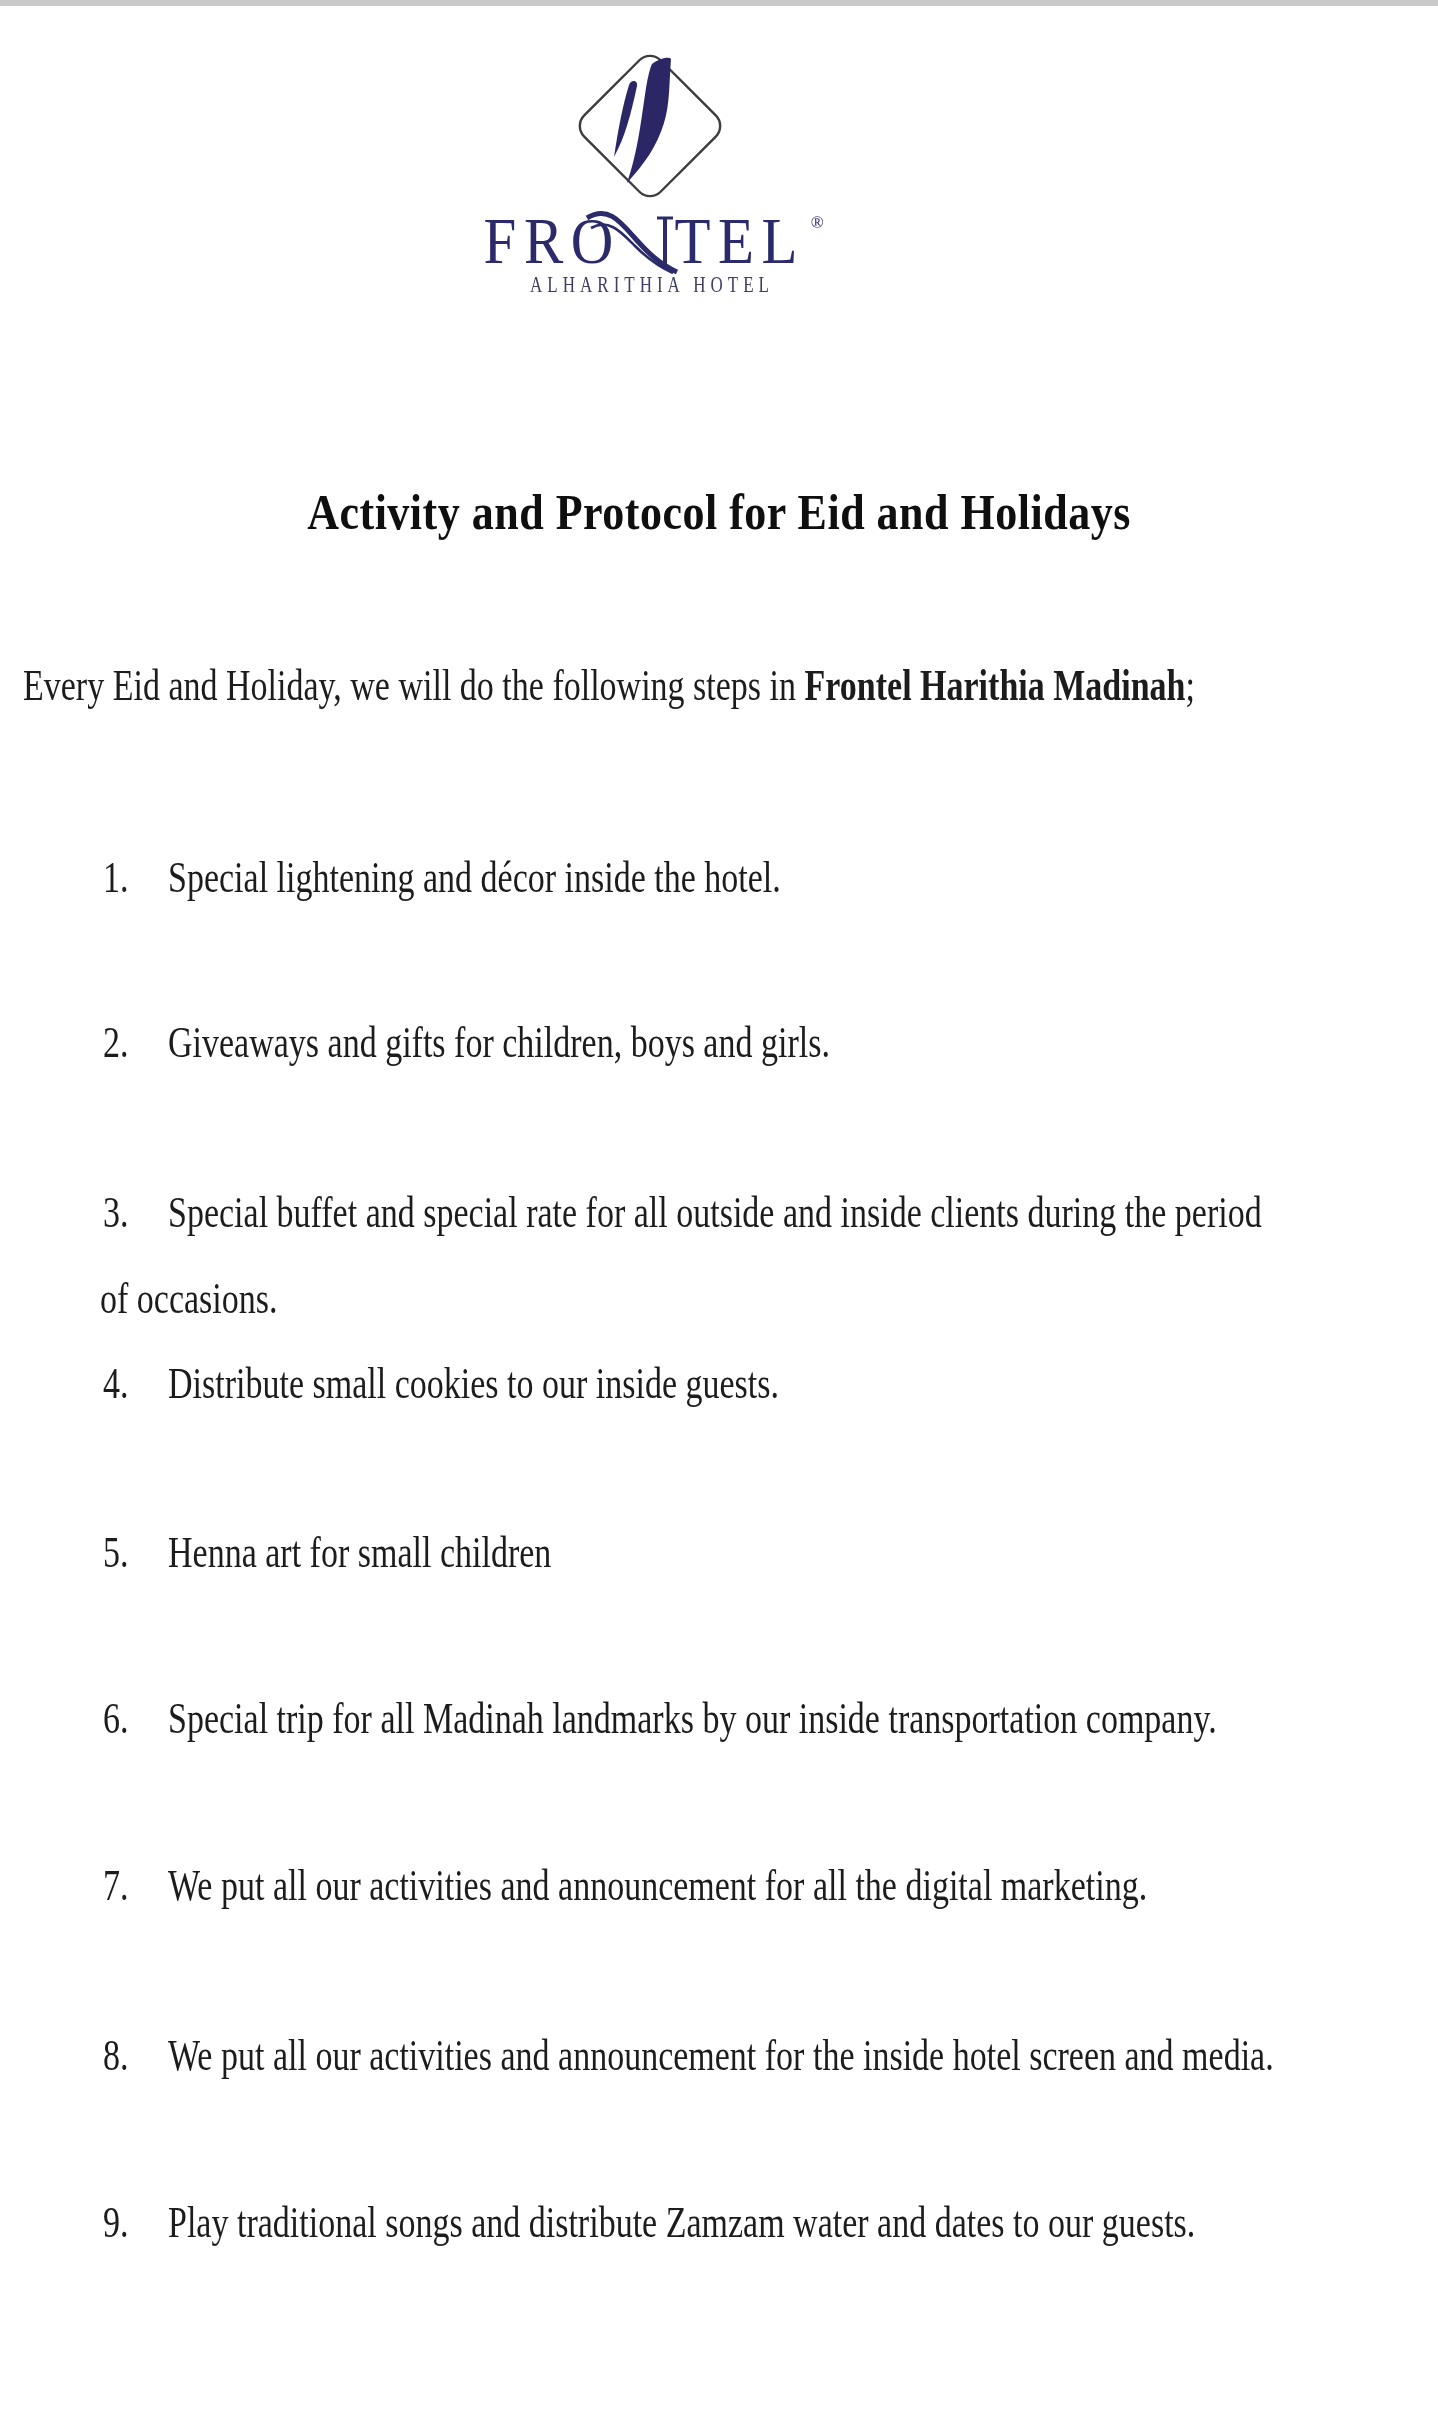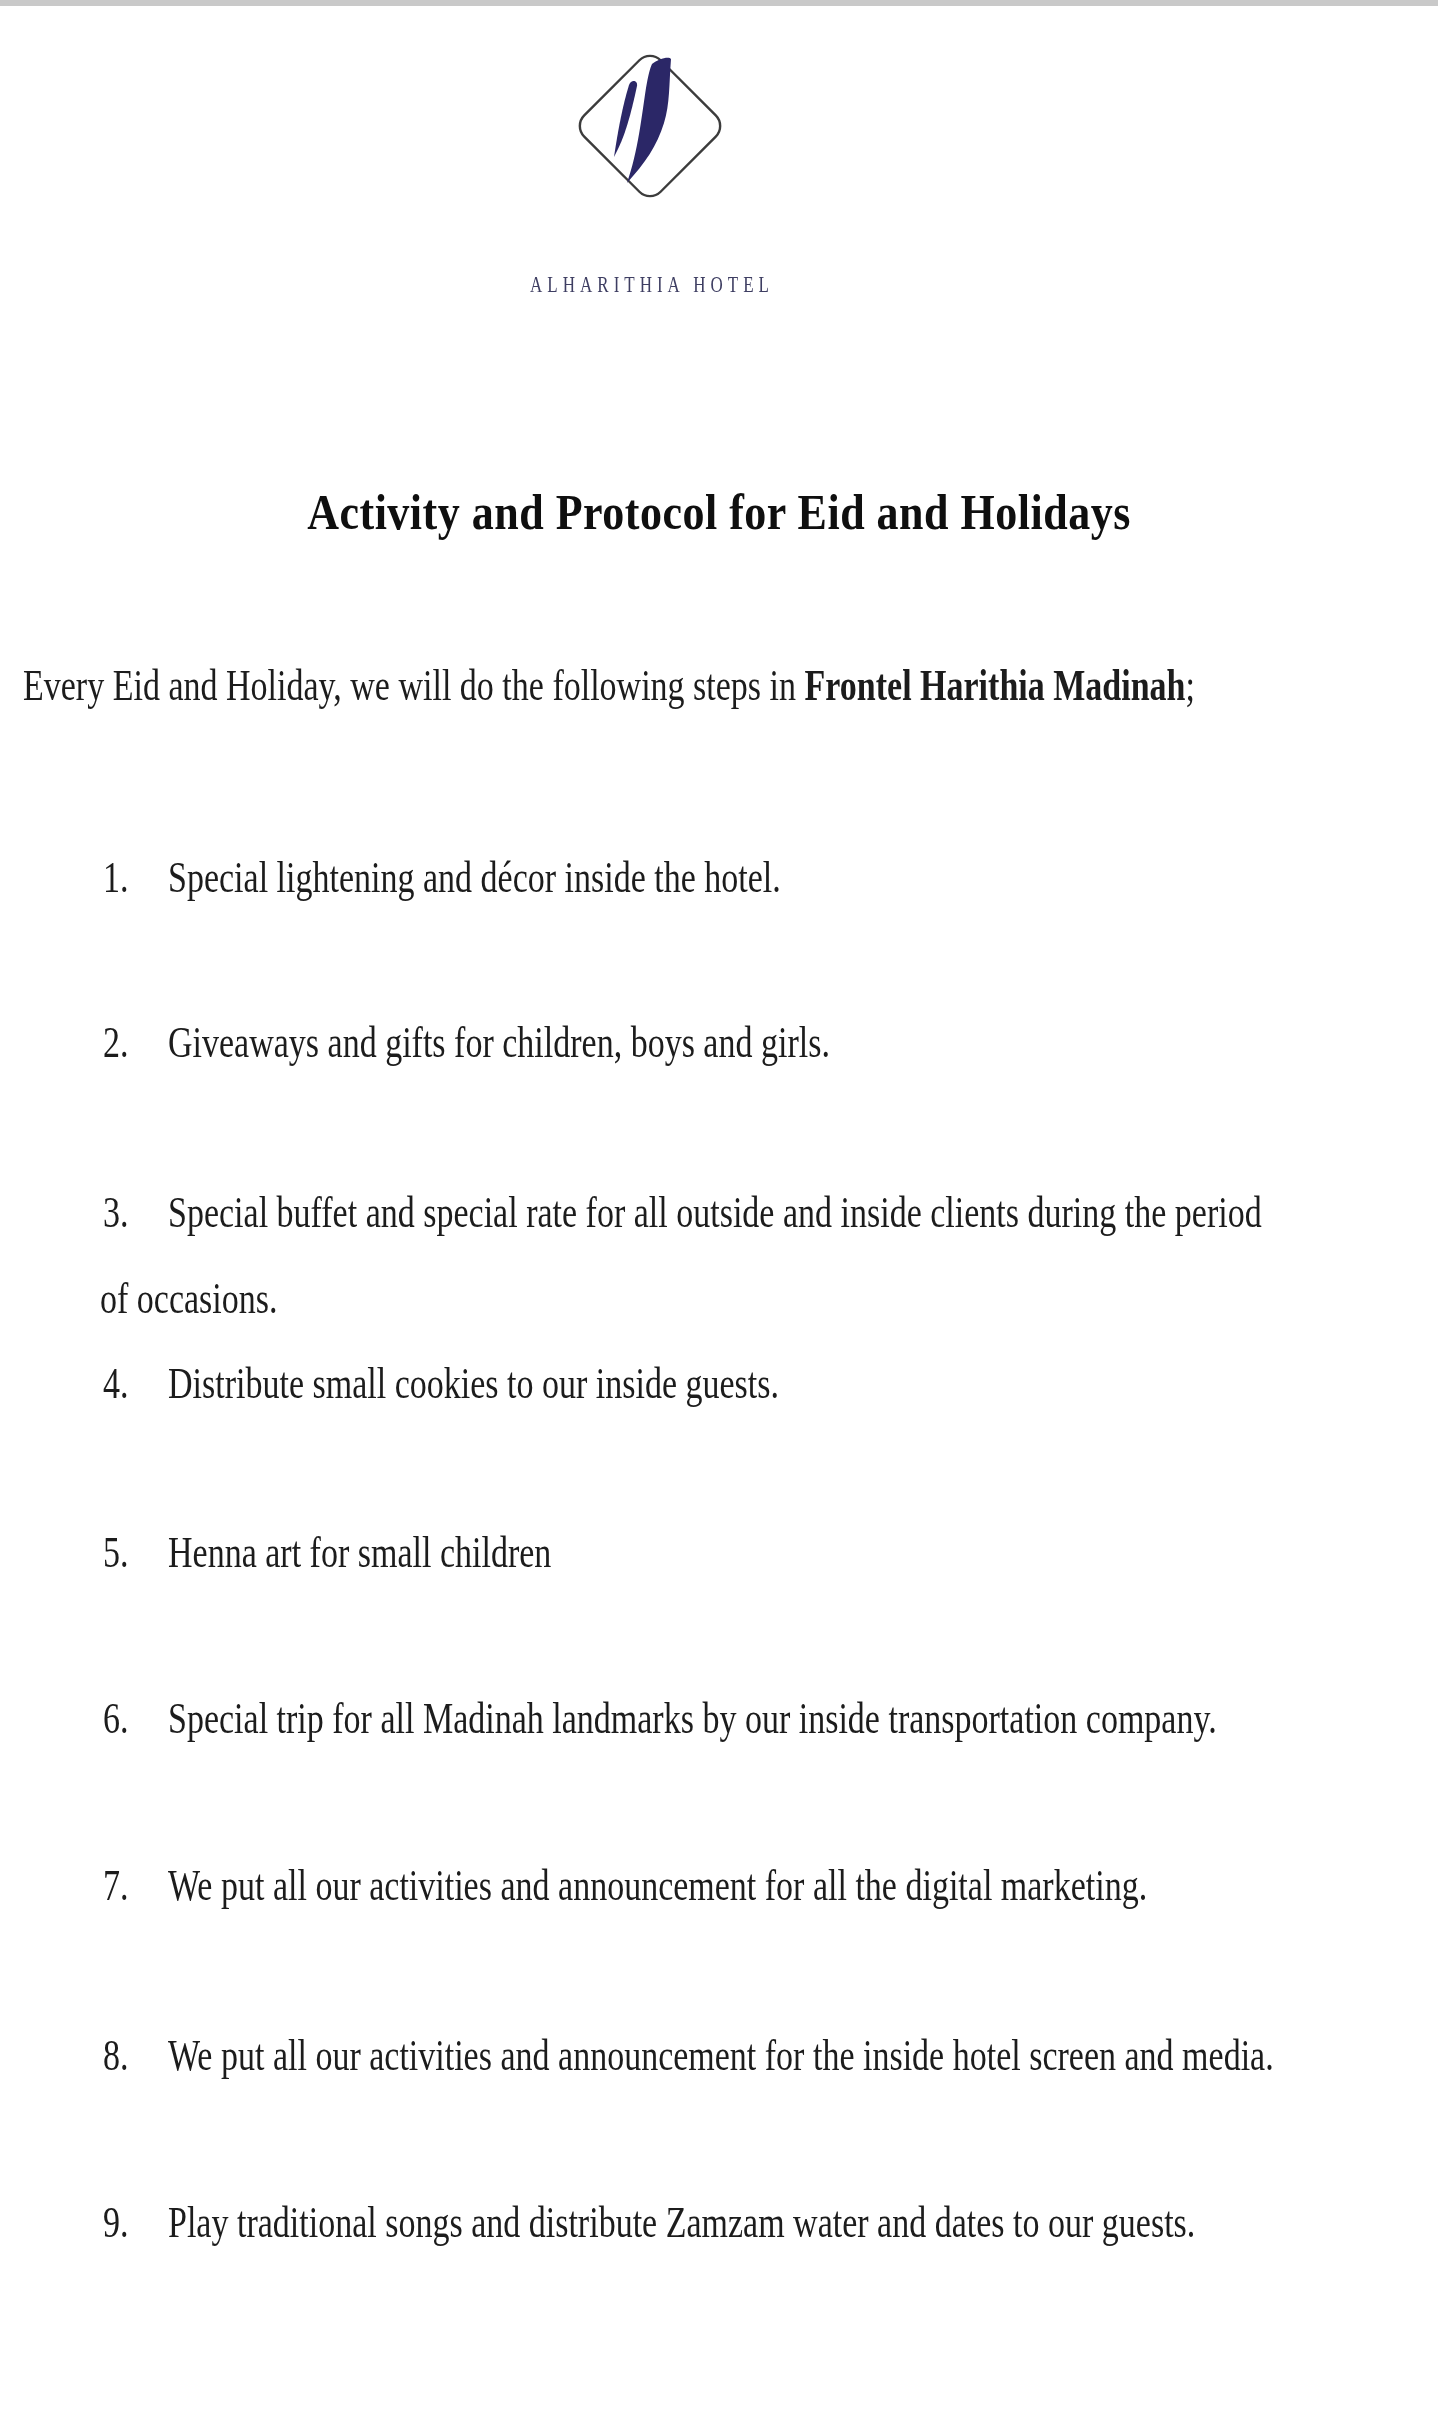--- a/index.html
+++ b/index.html
@@ -74,20 +74,31 @@
   <div class="topbar"></div>
 
   <svg class="logo-mark" viewBox="0 0 160 164">
     <rect x="26" y="28" width="108" height="108" rx="15" transform="rotate(45 80 82)" fill="#ffffff" stroke="#3c3c3c" stroke-width="2.4"></rect>
     <path d="M 82,20 C 88,15 99,12 101,15 C 99,40 100,60 94,79
              C 87,102 75,119 57,139 C 68,108 72,70 76,44 C 78,32 80,24 82,20 Z" fill="#2b2767"></path>
     <path d="M 67,42 C 61,70 55,93 44,113 C 48,86 53,60 59,41
              C 61,35 68,36 67,42 Z" fill="#2b2767"></path>
   </svg>
 
+  <div class="wordmark">
+    <span class="wm-txt">FRO</span>
+    <svg class="wave-n" viewBox="0 0 60 62">
+      <path d="M 50,6 L 50,56" stroke="#2b2a6b" stroke-width="4" fill="none"></path>
+      <path d="M 42,6 L 58,6" stroke="#2b2a6b" stroke-width="3" fill="none"></path>
+      <path d="M -28,6 C -8,-6 4,8 18,24 C 32,40 44,52 62,60" stroke="#2b2a6b" stroke-width="5" fill="none"></path>
+      <path d="M -24,16 C -6,6 6,20 20,34 C 32,46 42,54 58,61" stroke="#2b2a6b" stroke-width="2.6" fill="none"></path>
+    </svg>
+    <span class="wm-txt">TEL</span>
+    <span class="reg">®</span>
+  </div>
 
   <div class="subbrand">ALHARITHIA HOTEL</div>
 
   <h1 class="title">Activity and Protocol for Eid and Holidays</h1>
 
   <p class="tl intro"><span>Every Eid and Holiday, we will do the following steps in </span><b>Frontel Harithia Madinah</b><span>;</span></p>
 
   <p class="tl li-1"><span class="num">1.</span><span>Special lightening and décor inside the hotel.</span></p>
 
   <p class="tl li-2"><span class="num">2.</span><span>Giveaways and gifts for children, boys and girls.</span></p>

